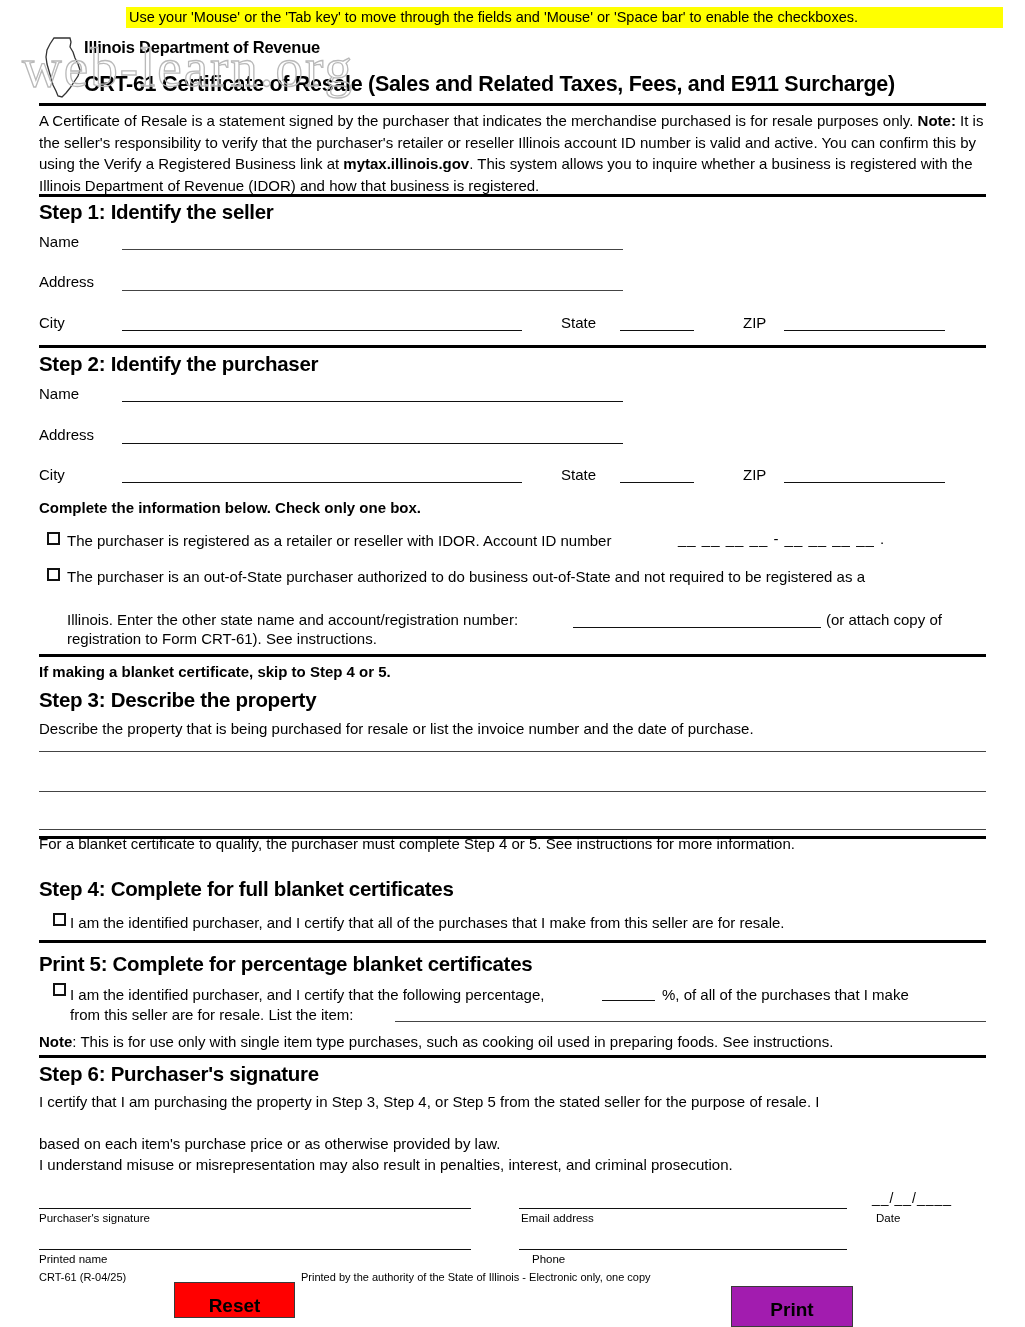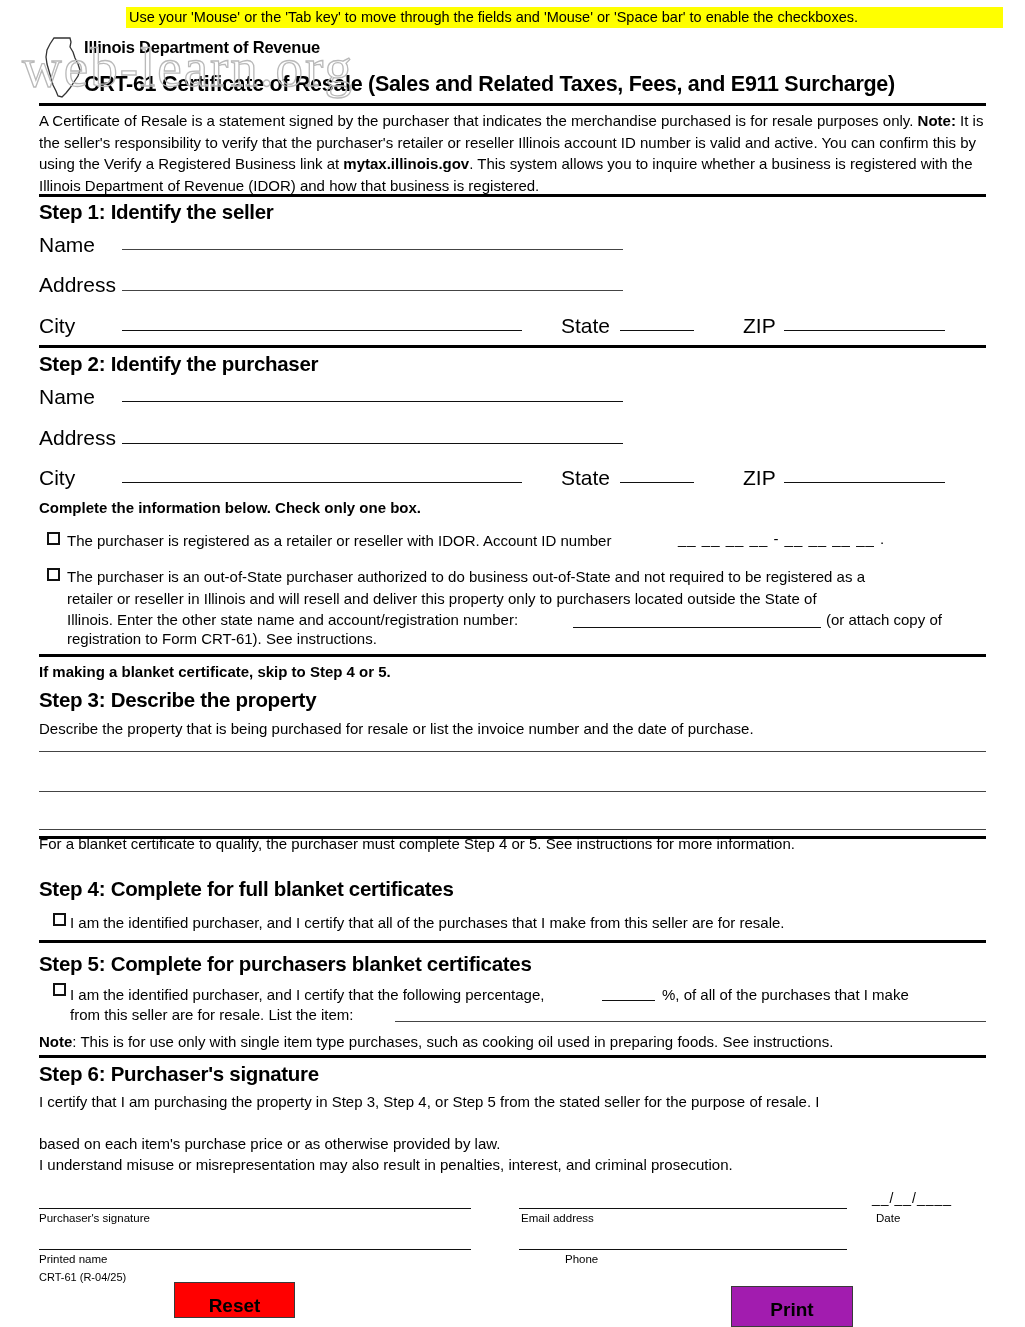--- a/index.html
+++ b/index.html
@@ -96,21 +96,21 @@
     line-height: 21.5px;
   }
   .step-head {
     position: absolute;
     font-size: 20.5px;
     font-weight: bold;
     letter-spacing: -0.3px;
   }
   .small-label {
     position: absolute;
-    font-size: 21px;
+    font-size: 15px;
   }
   .bold { font-weight: bold; }
 
   
   .cbox {
     position: absolute;
     width: 13px;
     height: 13px;
     border: 2px solid #111111;
     background: #ffffff;
@@ -220,21 +220,20 @@
   <div class="fieldline dark" style="left:784px; top:482px; width:161px;"></div>
 
   <div class="body-text bold" style="left:39px; top:497px;">Complete the information below. Check only one box.</div>
 
   <div class="cbox" style="left:47px; top:532px;"></div>
   <div class="body-text" style="left:67px; top:530px;">The purchaser is registered as a retailer or reseller with IDOR. Account ID number</div>
   <div class="dashes" style="left:678px; top:530px;">__  __  __  __   -   __  __  __  __  .</div>
 
   <div class="cbox" style="left:47px; top:568px;"></div>
   <div class="body-text" style="left:67px; top:566px; width:900px;">The purchaser is an out-of-State purchaser authorized to do business out-of-State and not required to be registered as a</div>
-  <div class="body-text" style="left:67px; top:588px; width:900px;">retailer or reseller in Illinois and will resell and deliver this property only to purchasers located outside the State of</div>
   <div class="body-text" style="left:67px; top:609px;">Illinois. Enter the other state name and account/registration number:</div>
   <div class="fieldline dark" style="left:573px; top:627px; width:248px;"></div>
   <div class="body-text" style="left:826px; top:609px;">(or attach copy of</div>
   <div class="body-text" style="left:67px; top:628px;">registration to Form CRT-61). See instructions.</div>
 
   <div class="rule-thick" style="top:654px;"></div>
 
   <div class="body-text bold" style="left:39px; top:661px;">If making a blanket certificate, skip to Step 4 or 5.</div>
 
   <div class="step-head" style="left:39px; top:688px;">Step 3: Describe the property</div>
@@ -247,21 +246,21 @@
   <div class="rule-thick" style="top:836px;"></div>
 
   <div class="body-text" style="left:39px; top:833px;">For a blanket certificate to qualify, the purchaser must complete Step 4 or 5. See instructions for more information.</div>
 
   <div class="step-head" style="left:39px; top:877px;">Step 4: Complete for full blanket certificates</div>
   <div class="cbox" style="left:53px; top:913px;"></div>
   <div class="body-text" style="left:70px; top:912px;">I am the identified purchaser, and I certify that all of the purchases that I make from this seller are for resale.</div>
 
   <div class="rule-thick" style="top:940px;"></div>
 
-  <div class="step-head" style="left:39px; top:952px;">Step 5: Complete for purchasers blanket certificates</div>
+  <div class="step-head" style="left:39px; top:952px;">Print 5: Complete for percentage blanket certificates</div>
   <div class="cbox" style="left:53px; top:983px;"></div>
   <div class="body-text" style="left:70px; top:984px;">I am the identified purchaser, and I certify that the following percentage,</div>
   <div class="fieldline dark" style="left:602px; top:1000px; width:53px;"></div>
   <div class="body-text" style="left:662px; top:984px;">%, of all of the purchases that I make</div>
   <div class="body-text" style="left:70px; top:1004px;">from this seller are for resale. List the item:</div>
   <div class="fieldline" style="left:395px; top:1021px; width:591px;"></div>
 
   <div class="body-text" style="left:39px; top:1031px;">
     <span class="bold">Note</span><span>: This is for use only with single item type purchases, such as cooking oil used in preparing foods. See instructions.</span>
   </div>
@@ -279,20 +278,21 @@
   <div class="fieldline dark" style="left:519px; top:1208px; width:328px;"></div>
   <div class="sig-label" style="left:521px; top:1212px;">Email address</div>
 
   <div class="dashes" style="left:872px; top:1190px; font-size:14px;">__/__/____</div>
   <div class="sig-label" style="left:876px; top:1212px;">Date</div>
 
   <div class="fieldline dark" style="left:39px; top:1249px; width:432px;"></div>
   <div class="sig-label" style="left:39px; top:1253px;">Printed name</div>
 
   <div class="fieldline dark" style="left:519px; top:1249px; width:328px;"></div>
-  <div class="sig-label" style="left:525px; top:1253px;padding-left:40px;">Phone</div>
+  <div class="sig-label" style="left:492px; top:1253px;padding-left:40px;">Phone</div>
 
   <div class="footer-text" style="left:39px; top:1271px;">CRT-61 (R-04/25)</div>
+  <div class="footer-text" style="left:301px; top:1271px;">Printed by the authority of the State of Illinois - Electronic only, one copy</div>
 
   <button class="btn btn-reset">Reset</button>
   <button class="btn btn-print">Print</button>
 
 </div>
 
 </body></html>

